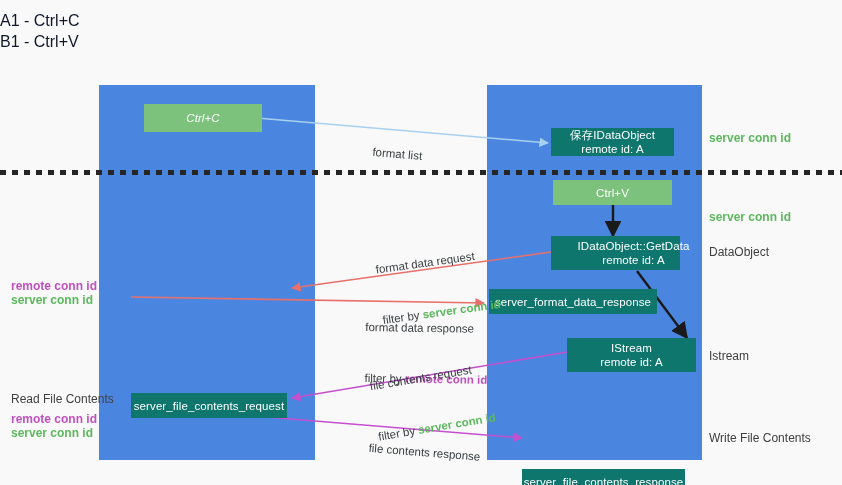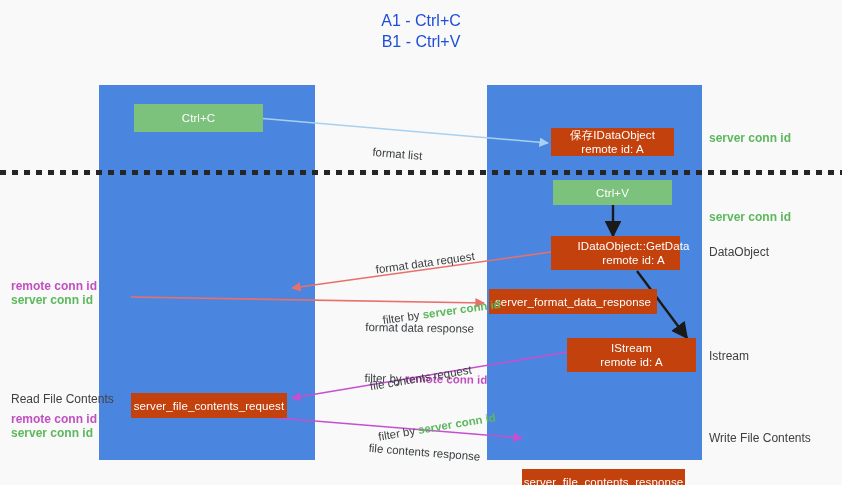--- a/index.html
+++ b/index.html
@@ -19,23 +19,23 @@
     left: 0; top: 0;
     width: 842px;
     height: 485px;
   }
   .abs { position: absolute; }
 
   
   .title {
     left: 0; top: 10px;
     width: 842px;
-    text-align: center;
+    text-align: left;
     font-size: 16px;
-    color: #1d4ed8;
+    color: #0f172a;
     line-height: 21px;
     white-space: pre;
   }
 
   
   .col-header {
     font-size: 12px;
     color: #3c4043;
     text-align: center;
     line-height: 14px;
@@ -54,21 +54,21 @@
     align-items: center;
     justify-content: center;
     text-align: center;
     color: #ffffff;
     font-size: 11.5px;
     line-height: 14px;
     white-space: pre;
     letter-spacing: 0.1px;
   }
   .box.green  { background: #7cc17c; }
-  .box.orange { background: #c2410c; }
+  .box.orange { background: #0f766e; }
 
   
   .sidelabel {
     font-size: 12px;
     line-height: 15px;
     white-space: pre;
   }
   .lbl-green  { color: #5cb85c; font-weight: bold; }
   .lbl-purple { color: #c050c0; font-weight: bold; }
   .lbl-black  { color: #404040; }
@@ -148,21 +148,21 @@
 
     <line x1="131" y1="297" x2="484" y2="303" stroke="#e8706a" stroke-width="1.6" marker-end="url(#ah-red)"></line>
 
     <line x1="567" y1="352" x2="292" y2="398" stroke="#c64fd0" stroke-width="1.6" marker-end="url(#ah-purple)"></line>
 
     <line x1="131" y1="406" x2="522" y2="438" stroke="#c64fd0" stroke-width="1.6" marker-end="url(#ah-purple)"></line>
   </svg>
 
   <div class="abs dashed-line"></div>
 
-  <div class="abs box green" style="left:134px; top:104px; width:129px; height:28px;">Ctrl+C</div>
+  <div class="abs box green" style="left:144px; top:104px; width:118px; height:28px;font-style:italic;">Ctrl+C</div>
 
   <div class="abs box orange" style="left:551px; top:128px; width:123px; height:28px;">保存IDataObject
 remote id: A</div>
 
   <div class="abs box green" style="left:553px; top:180px; width:119px; height:25px;">Ctrl+V</div>
 
   <div class="abs box orange" style="left:551px; top:236px; width:129px; height:34px;padding-left:36px;">IDataObject::GetData
 remote id: A</div>
 
 

